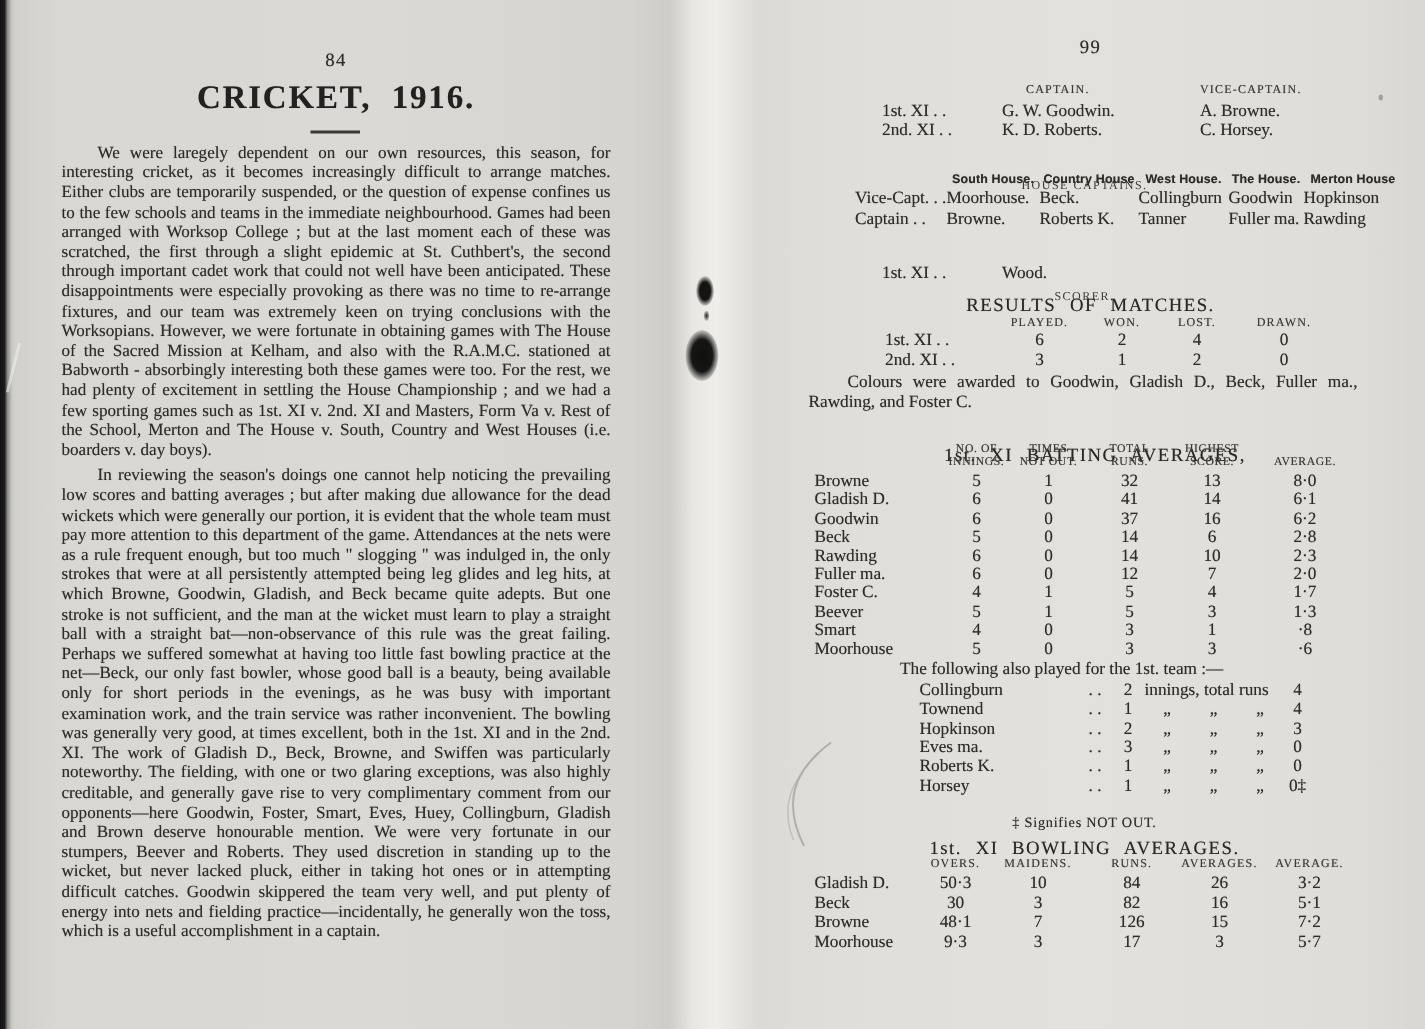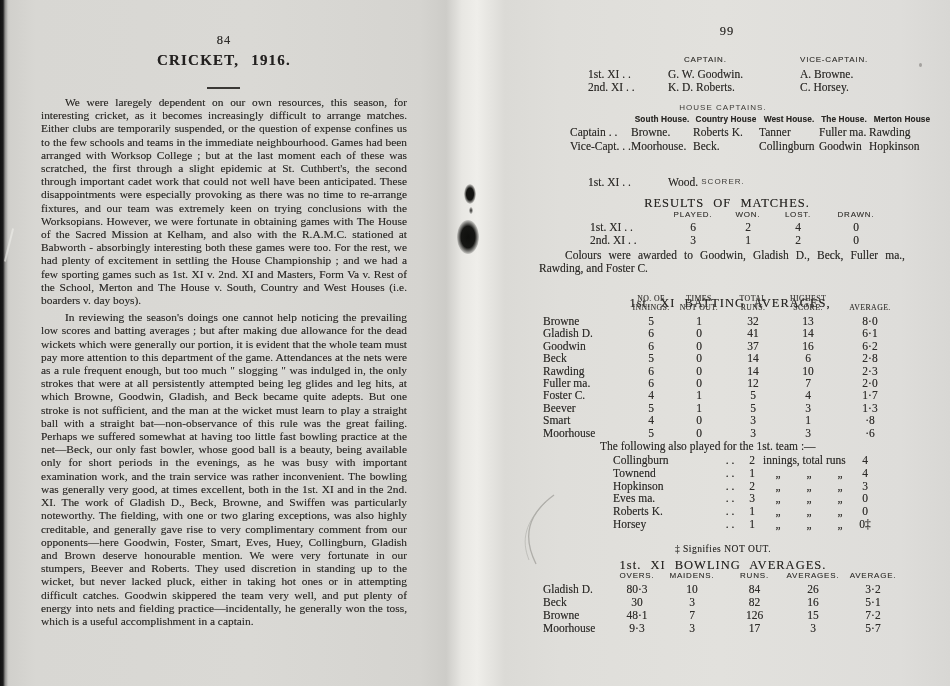--- a/index.html
+++ b/index.html
@@ -8,25 +8,25 @@
     font-family:"Liberation Serif",serif;color:#2e2c29;
     background:linear-gradient(90deg,
       #b7b6b3 0px,#d1d0cc 10px,#d8d7d3 36px,#dad9d5 250px,#d5d4d0 420px,
       #cdccc8 446px,#e8e7e3 462px,#efeeea 477px,#dbdad6 505px,#dfdeda 560px,
       #e2e1dd 720px,#deddda 900px,#d8d7d4 950px);
   }
   .abs{position:absolute;}
   .ink{color:#2e2c29;text-shadow:0 0 .5px rgba(46,44,41,.5);}
   .center{text-align:center;}
   .pgnum{font-size:12.5px;letter-spacing:1px;}
-  .h-title{font-weight:bold;font-size:15px;letter-spacing:1.2px;word-spacing:7px;color:#232120;}
+  .h-title{font-weight:bold;font-size:22px;letter-spacing:1.2px;word-spacing:7px;color:#232120;}
   .rule{background:#3a3835;height:1.5px;}
   .body-copy{font-size:11.4px;line-height:13.2px;text-align:justify;}
   .body-copy p{margin:0 0 4px 0;text-indent:24px;}
-  .caps{font-size:8px;letter-spacing:.8px;color:#3c3a36;font-family:Liberation Sans, sans-serif;}
+  .caps{font-size:8px;letter-spacing:.8px;color:#3c3a36;font-family:Liberation Serif, serif;margin-top:16px;}
   .section-title{font-size:12.5px;letter-spacing:1px;word-spacing:5px;color:#2a2825;}
   table{border-collapse:collapse;table-layout:fixed;}
   td,th{padding:0;white-space:nowrap;font-weight:normal;vertical-align:baseline;}
   .rowtext{font-size:11.5px;}
   .num{text-align:center;}
   .house-head th{font-family:"Liberation Sans",sans-serif;font-weight:bold;font-size:8.3px;letter-spacing:.1px;text-align:center;color:#2c2a27;}
   .bat-head th{font-size:7.8px;line-height:8.8px;letter-spacing:.4px;text-align:center;vertical-align:bottom;white-space:pre-line;color:#3c3a36;padding-bottom:2px;}
   .edge-left{left:0;top:0;width:8px;height:686px;background:linear-gradient(90deg,#121212 0px,#1c1c1c 3px,rgba(40,40,40,.35) 5px,rgba(40,40,40,0) 8px);}
   .blot{border-radius:50%;}
   .b1{left:464px;top:184px;width:12px;height:20px;background:radial-gradient(ellipse,#141412 0%,#141412 42%,rgba(20,20,18,0) 74%);}
@@ -104,34 +104,34 @@
       <tbody>
           <tr class="house-head" style="height:12px;">
         <th></th>
         <th>South House.</th>
         <th>Country House</th>
         <th>West House.</th>
         <th>The House.</th>
         <th>Merton House</th>
       </tr>
       <tr class="rowtext" style="height:13.5px;">
+        <td style="padding-left:7px;">Vice-Capt. . .</td>
+        <td>Moorhouse.</td>
+        <td>Beck.</td>
+        <td>Collingburn</td>
+        <td>Goodwin</td>
+        <td>Hopkinson</td>
+      </tr>
+      <tr class="rowtext" style="height:13.5px;">
         <td style="padding-left:7px;">Captain . .</td>
         <td>Browne.</td>
         <td>Roberts K.</td>
         <td>Tanner</td>
         <td>Fuller ma.</td>
         <td>Rawding</td>
-      </tr>
-      <tr class="rowtext" style="height:13.5px;">
-        <td style="padding-left:7px;">Vice-Capt. . .</td>
-        <td>Moorhouse.</td>
-        <td>Beck.</td>
-        <td>Collingburn</td>
-        <td>Goodwin</td>
-        <td>Hopkinson</td>
       </tr>
     </tbody>
       </table>
 
     <div class="abs center caps" style="left:537px;top:177px;width:372px;letter-spacing:1px;">SCORER.</div>
     <div class="abs rowtext ink" style="left:588px;top:176px;">1st. XI . .</div>
     <div class="abs rowtext ink" style="left:668px;top:176px;">Wood.</div>
 
     <div class="abs center section-title ink" style="left:537px;top:196px;width:380px;">RESULTS OF MATCHES.</div>
     <table class="abs ink" style="left:565px;top:210px;width:321px;">
@@ -357,21 +357,21 @@
           <tr style="height:12px;">
         <th></th>
         <th class="caps num">OVERS.</th>
         <th class="caps num">MAIDENS.</th>
         <th class="caps num">RUNS.</th>
         <th class="caps num">AVERAGES.</th>
         <th class="caps num">AVERAGE.</th>
       </tr>
       <tr class="rowtext" style="height:13.1px;">
             <td style="padding-left:6px;">Gladish D.</td>
-            <td class="num">80·3</td>
+            <td class="num">50·3</td>
             <td class="num">10</td>
             <td class="num">84</td>
             <td class="num">26</td>
             <td class="num">3·2</td>
           </tr>
       <tr class="rowtext" style="height:13.1px;">
             <td style="padding-left:6px;">Beck</td>
             <td class="num">30</td>
             <td class="num">3</td>
             <td class="num">82</td>

